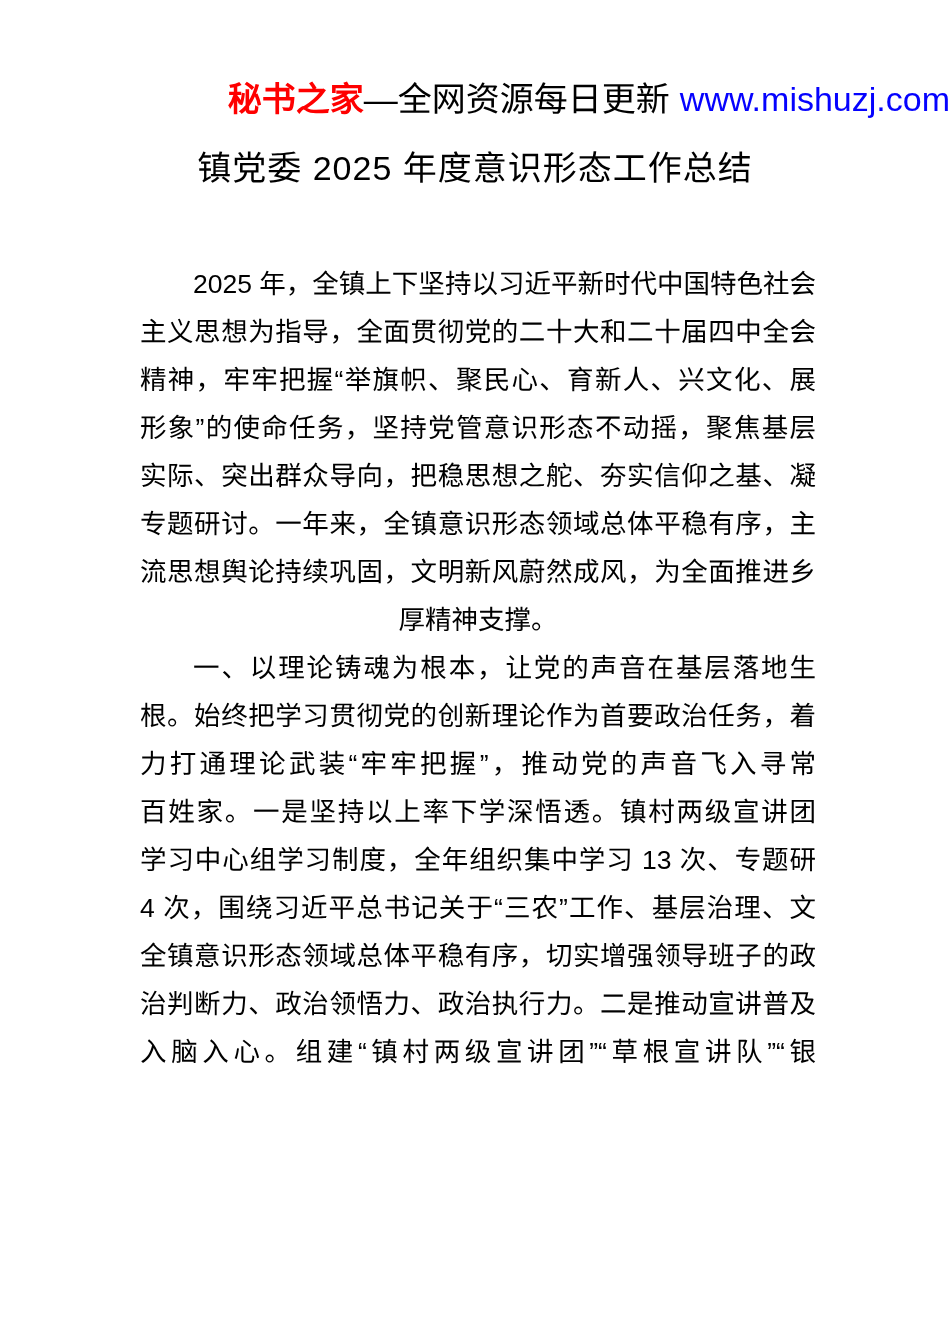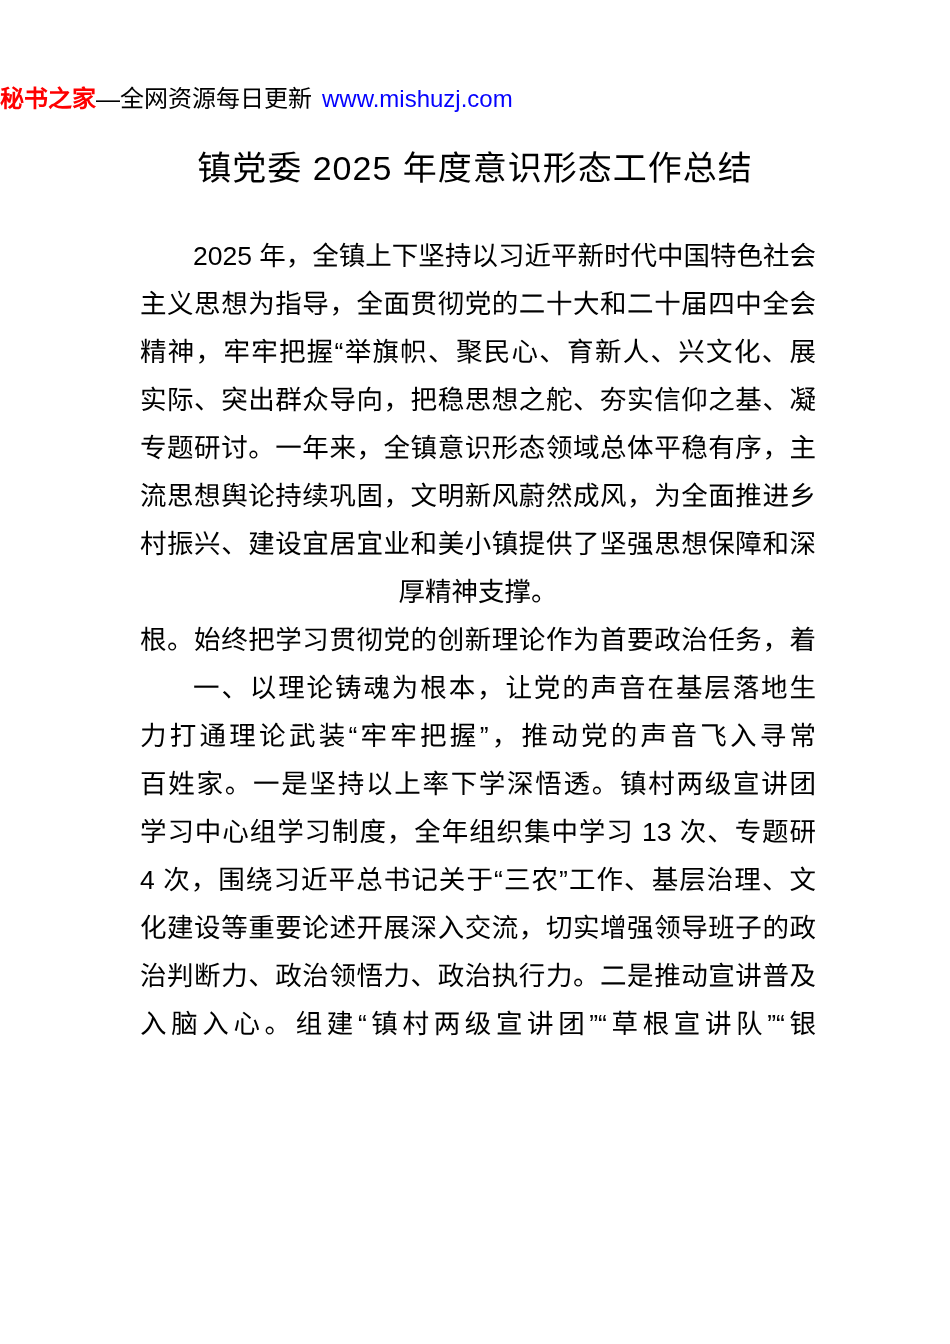--- a/index.html
+++ b/index.html
@@ -14,22 +14,22 @@
     background: #ffffff;
     overflow: hidden;
     font-family: "Liberation Sans", "DejaVu Sans", sans-serif;
     color: #000000;
   }
   .site-header {
     margin-top: 80px;
     width: 100%;
     height: 38px;
     line-height: 38px;
-    text-align: left;
-    font-size: 24px;
+    text-align: right;
+    font-size: 34px;
     white-space: nowrap;
   }
   .site-header .brand {
     color: #fe0000;
     font-weight: 700;
   }
   .site-header .tagline {
     color: #000000;
     font-weight: 400;
   }
@@ -44,21 +44,21 @@
     height: 44px;
     line-height: 44px;
     text-align: center;
     font-size: 34px;
     font-weight: 500;
     letter-spacing: 1px;
   }
   .doc-body {
     position: absolute;
     left: 140px;
-    top: 232px;
+    top: 260px;
     width: 676px;
   }
   .doc-body .line {
     height: 48px;
     line-height: 48px;
     font-size: 26.5px;
     text-align: center;
     overflow: hidden;
     white-space: nowrap;
   }
@@ -76,28 +76,28 @@
 
 <div class="page">
   <div class="site-header"><span class="brand">秘书之家</span><span class="tagline">—全网资源每日更新</span><span class="url">www.mishuzj.com</span></div>
 
   <h1 class="doc-title">镇党委 2025 年度意识形态工作总结</h1>
 
   <div class="doc-body">
       <div class="line indent justify">2025 年，全镇上下坚持以习近平新时代中国特色社会</div>
       <div class="line justify">主义思想为指导，全面贯彻党的二十大和二十届四中全会</div>
       <div class="line justify">精神，牢牢把握“举旗帜、聚民心、育新人、兴文化、展</div>
+      <div class="line justify">形象”的使命任务，坚持党管意识形态不动摇，聚焦基层</div>
       <div class="line justify">实际、突出群众导向，把稳思想之舵、夯实信仰之基、凝</div>
       <div class="line justify">专题研讨。一年来，全镇意识形态领域总体平稳有序，主</div>
       <div class="line justify">流思想舆论持续巩固，文明新风蔚然成风，为全面推进乡</div>
-      <div class="line justify">村振兴、建设宜居宜业和美小镇提供了坚强思想保障和深</div>
       <div class="line">厚精神支撑。</div>
+      <div class="line indent justify">一、以理论铸魂为根本，让党的声音在基层落地生</div>
       <div class="line justify">根。始终把学习贯彻党的创新理论作为首要政治任务，着</div>
-      <div class="line indent justify">一、以理论铸魂为根本，让党的声音在基层落地生</div>
       <div class="line justify">力打通理论武装“牢牢把握”，推动党的声音飞入寻常</div>
       <div class="line justify">百姓家。一是坚持以上率下学深悟透。镇村两级宣讲团</div>
       <div class="line justify">学习中心组学习制度，全年组织集中学习 13 次、专题研讨</div>
       <div class="line justify">4 次，围绕习近平总书记关于“三农”工作、基层治理、文</div>
-      <div class="line justify">化建设等重要论述开展深入交流，切实增强领导班子的政</div>
+      <div class="line justify">全镇意识形态领域总体平稳有序，切实增强领导班子的政</div>
       <div class="line justify">治判断力、政治领悟力、政治执行力。二是推动宣讲普及</div>
       <div class="line justify">入脑入心。组建“镇村两级宣讲团”“草根宣讲队”“银</div>
     </div>
 </div>
 
 </body></html>

